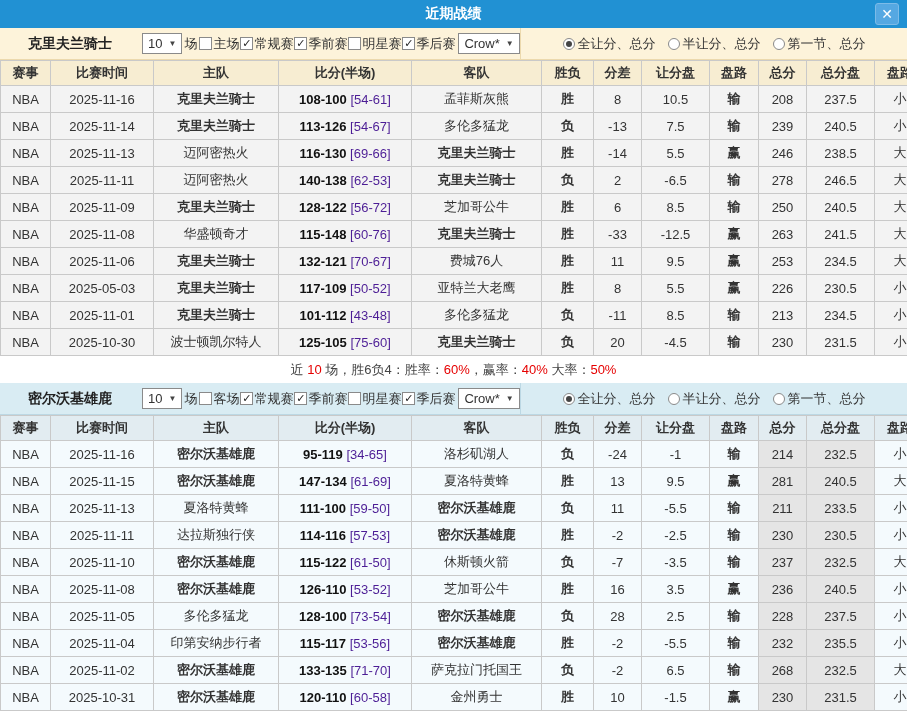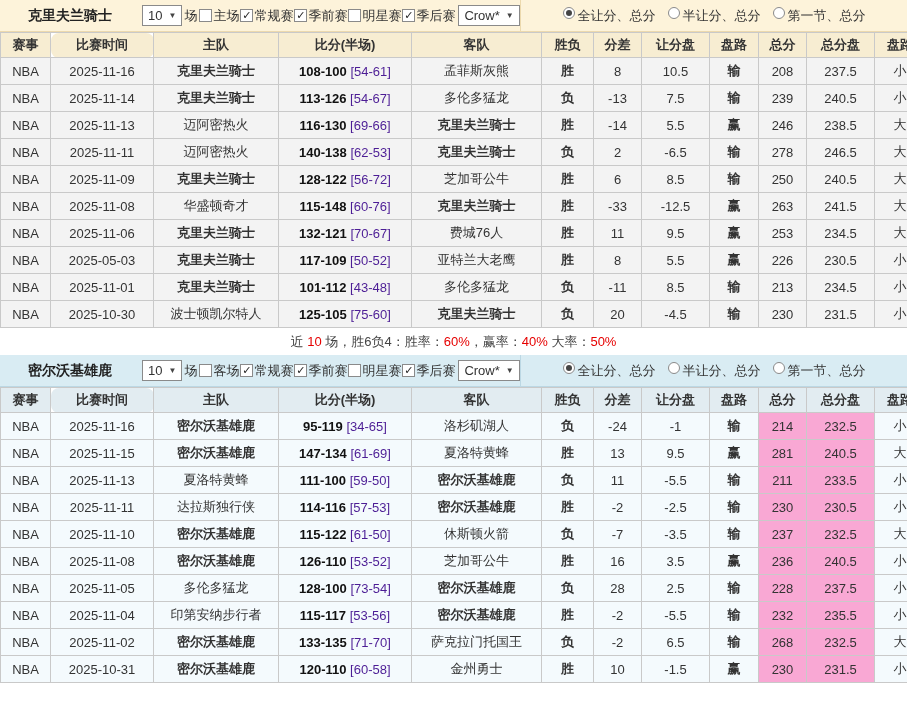--- a/index.html
+++ b/index.html
@@ -26,48 +26,48 @@
   .select { display: inline-flex; align-items: center; gap: 6px; border: 1px solid #8a8a8a;
             background: #fff; padding: 2px 5px; font-size: 13px; margin: 0 2px; cursor: pointer; }
   .select .arrow { font-size: 8px; color: #444; }
   .games-label { margin-right: 2px; }
   .checkboxes { display: inline-flex; align-items: flex-start; }
   .cb-item { display: inline-flex; align-items: center; margin-right: 1px; cursor: pointer; }
   .cb { width: 13px; height: 13px; border: 1px solid #8a8a8a; background: #fff;
         display: inline-flex; align-items: center; justify-content: center;
         font-size: 11px; line-height: 1; color: #222; margin-right: 1px; }
   .cb-lbl { font-size: 13px; }
-  .radio-item { display: inline-flex; cursor: pointer; }
+  .radio-item { display: inline-flex; align-items: center; cursor: pointer; }
   .radio { width: 12px; height: 12px; border: 1px solid #8a8a8a; border-radius: 50%;
            background: #fff; display: inline-block; position: relative; margin-right: 3px; }
   .radio.on::after { content: ""; position: absolute; left: 2px; top: 2px; width: 6px; height: 6px;
                      border-radius: 50%; background: #444; }
   .radio-lbl { font-size: 13px; }
 
   
   table.games-table { border-collapse: collapse; table-layout: fixed; width: 907px; }
   .games-table th, .games-table td { border: 1px solid #c9c9c9; text-align: center;
       white-space: nowrap; overflow: hidden; }
   .games-table th { height: 25px; font-weight: bold; font-size: 13px; color: #333; }
   .games-table td { height: 27px; font-size: 13px; color: #333; }
-  th.c0 { width: 50px; }  th.c1 { width: 103px; border-radius: 8px; } th.c2 { width: 125px; }
+  th.c0 { width: 50px; }  th.c1 { width: 103px; } th.c2 { width: 125px; }
   th.c3 { width: 133px; } th.c4 { width: 130px; } th.c5 { width: 52px; }
   th.c6 { width: 48px; }  th.c7 { width: 68px; }  th.c8 { width: 49px; }
   th.c9 { width: 48px; }  th.c10 { width: 68px; } th.c11 { width: 51px; }
 
   
   .gold .controls { background: #fdf3da; border-bottom: 1px solid #ecd9ad; }
   .gold .controls-right { border-left: 1px solid #ecd9ad; }
   .gold .games-table th { background: #f7edd2; }
   .gold .games-table td { background: #f3f3f3; }
   .blue .controls { background: #d9ecf3; border-bottom: 1px solid #bcd8e4; }
   .blue .controls-right { border-left: 1px solid #bcd8e4; }
   .blue .games-table th { background: #e2ecf1; }
   .blue .games-table td { background: #f4fafd; }
-  .blue .games-table td.col-total { background: #f9a8d4; }
+  .blue .games-table td.col-total { background: #e5e5e5; }
 
   
   .team-focus { color: #2e9b2e; font-weight: bold; }
   .t-red   { color: #e60000; font-weight: bold; }
   .t-green { color: #1e8f1e; font-weight: bold; }
   .o-red   { color: #e60000; }
   .o-green { color: #1e8f1e; }
   .t-blue  { color: #2323ee; font-weight: normal; }
   .score-cell b { color: #111; }
   .score-cell .half { color: #4c1d95; }
@@ -75,20 +75,24 @@
   
   .summary { height: 27px; background: #fff; display: flex; align-items: center;
              justify-content: center; font-size: 13px; }
   .sum-dark { color: #444; white-space: pre; }
   .sum-red  { color: #e60000; white-space: pre; }
 </style>
 </head>
 <body>
 
 <div id="app">
+  <div class="titlebar">
+    <span class="title">近期战绩</span>
+    <span class="close">✕</span>
+  </div>
   <div id="sections">
   <section class="team-section gold">
     <div class="controls">
       <div class="controls-left">
         <span class="team-name">克里夫兰骑士</span>
         <span class="select games-select">
               <span class="sel-val">10</span>
               <span class="arrow">▼</span>
             </span>
         <span class="games-label">场</span>

